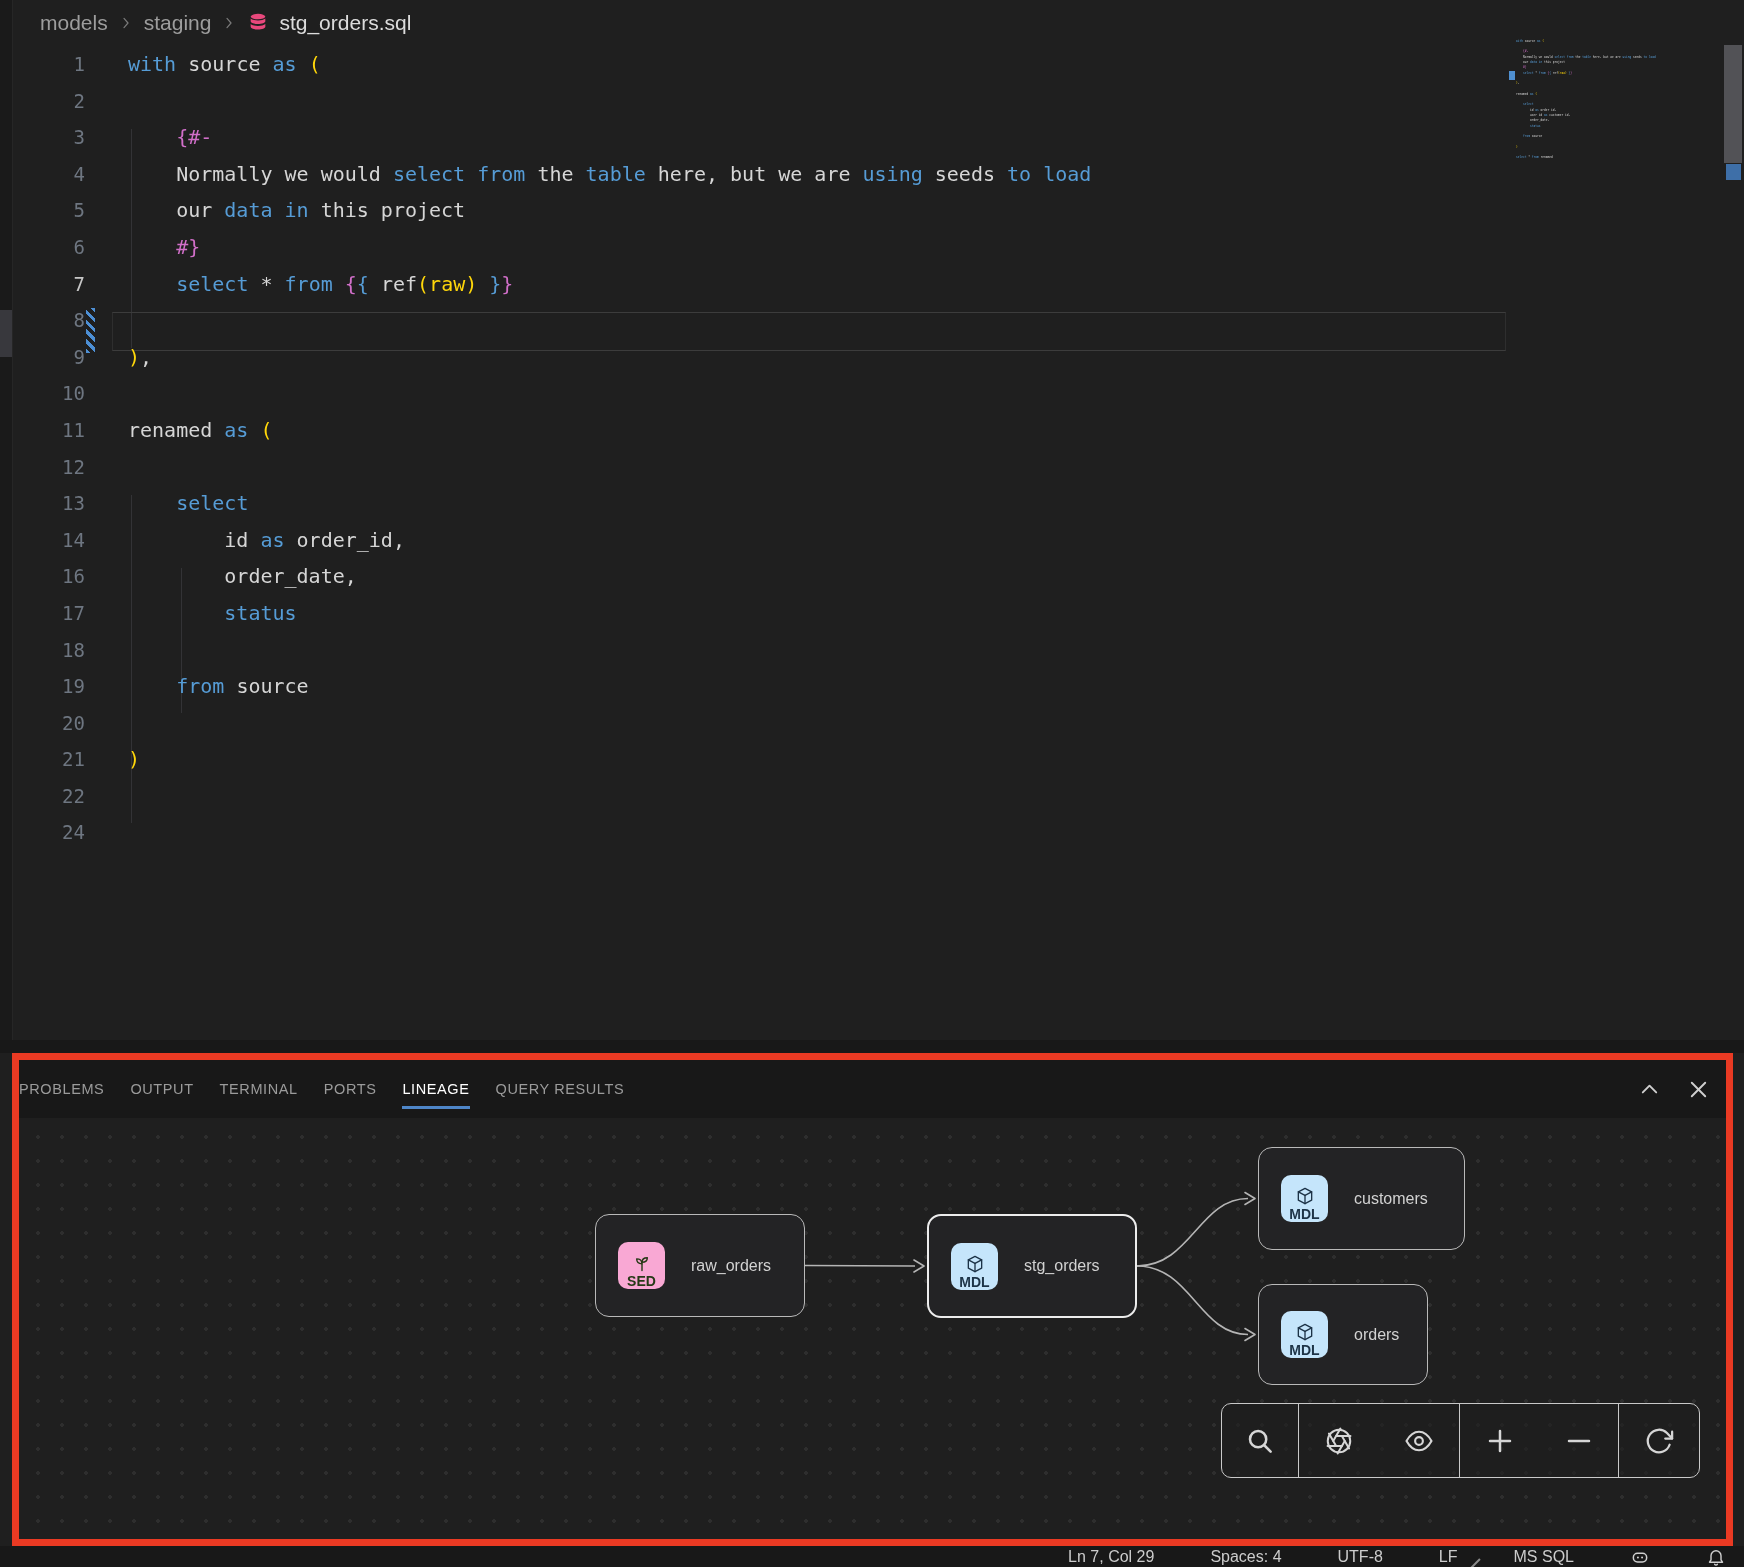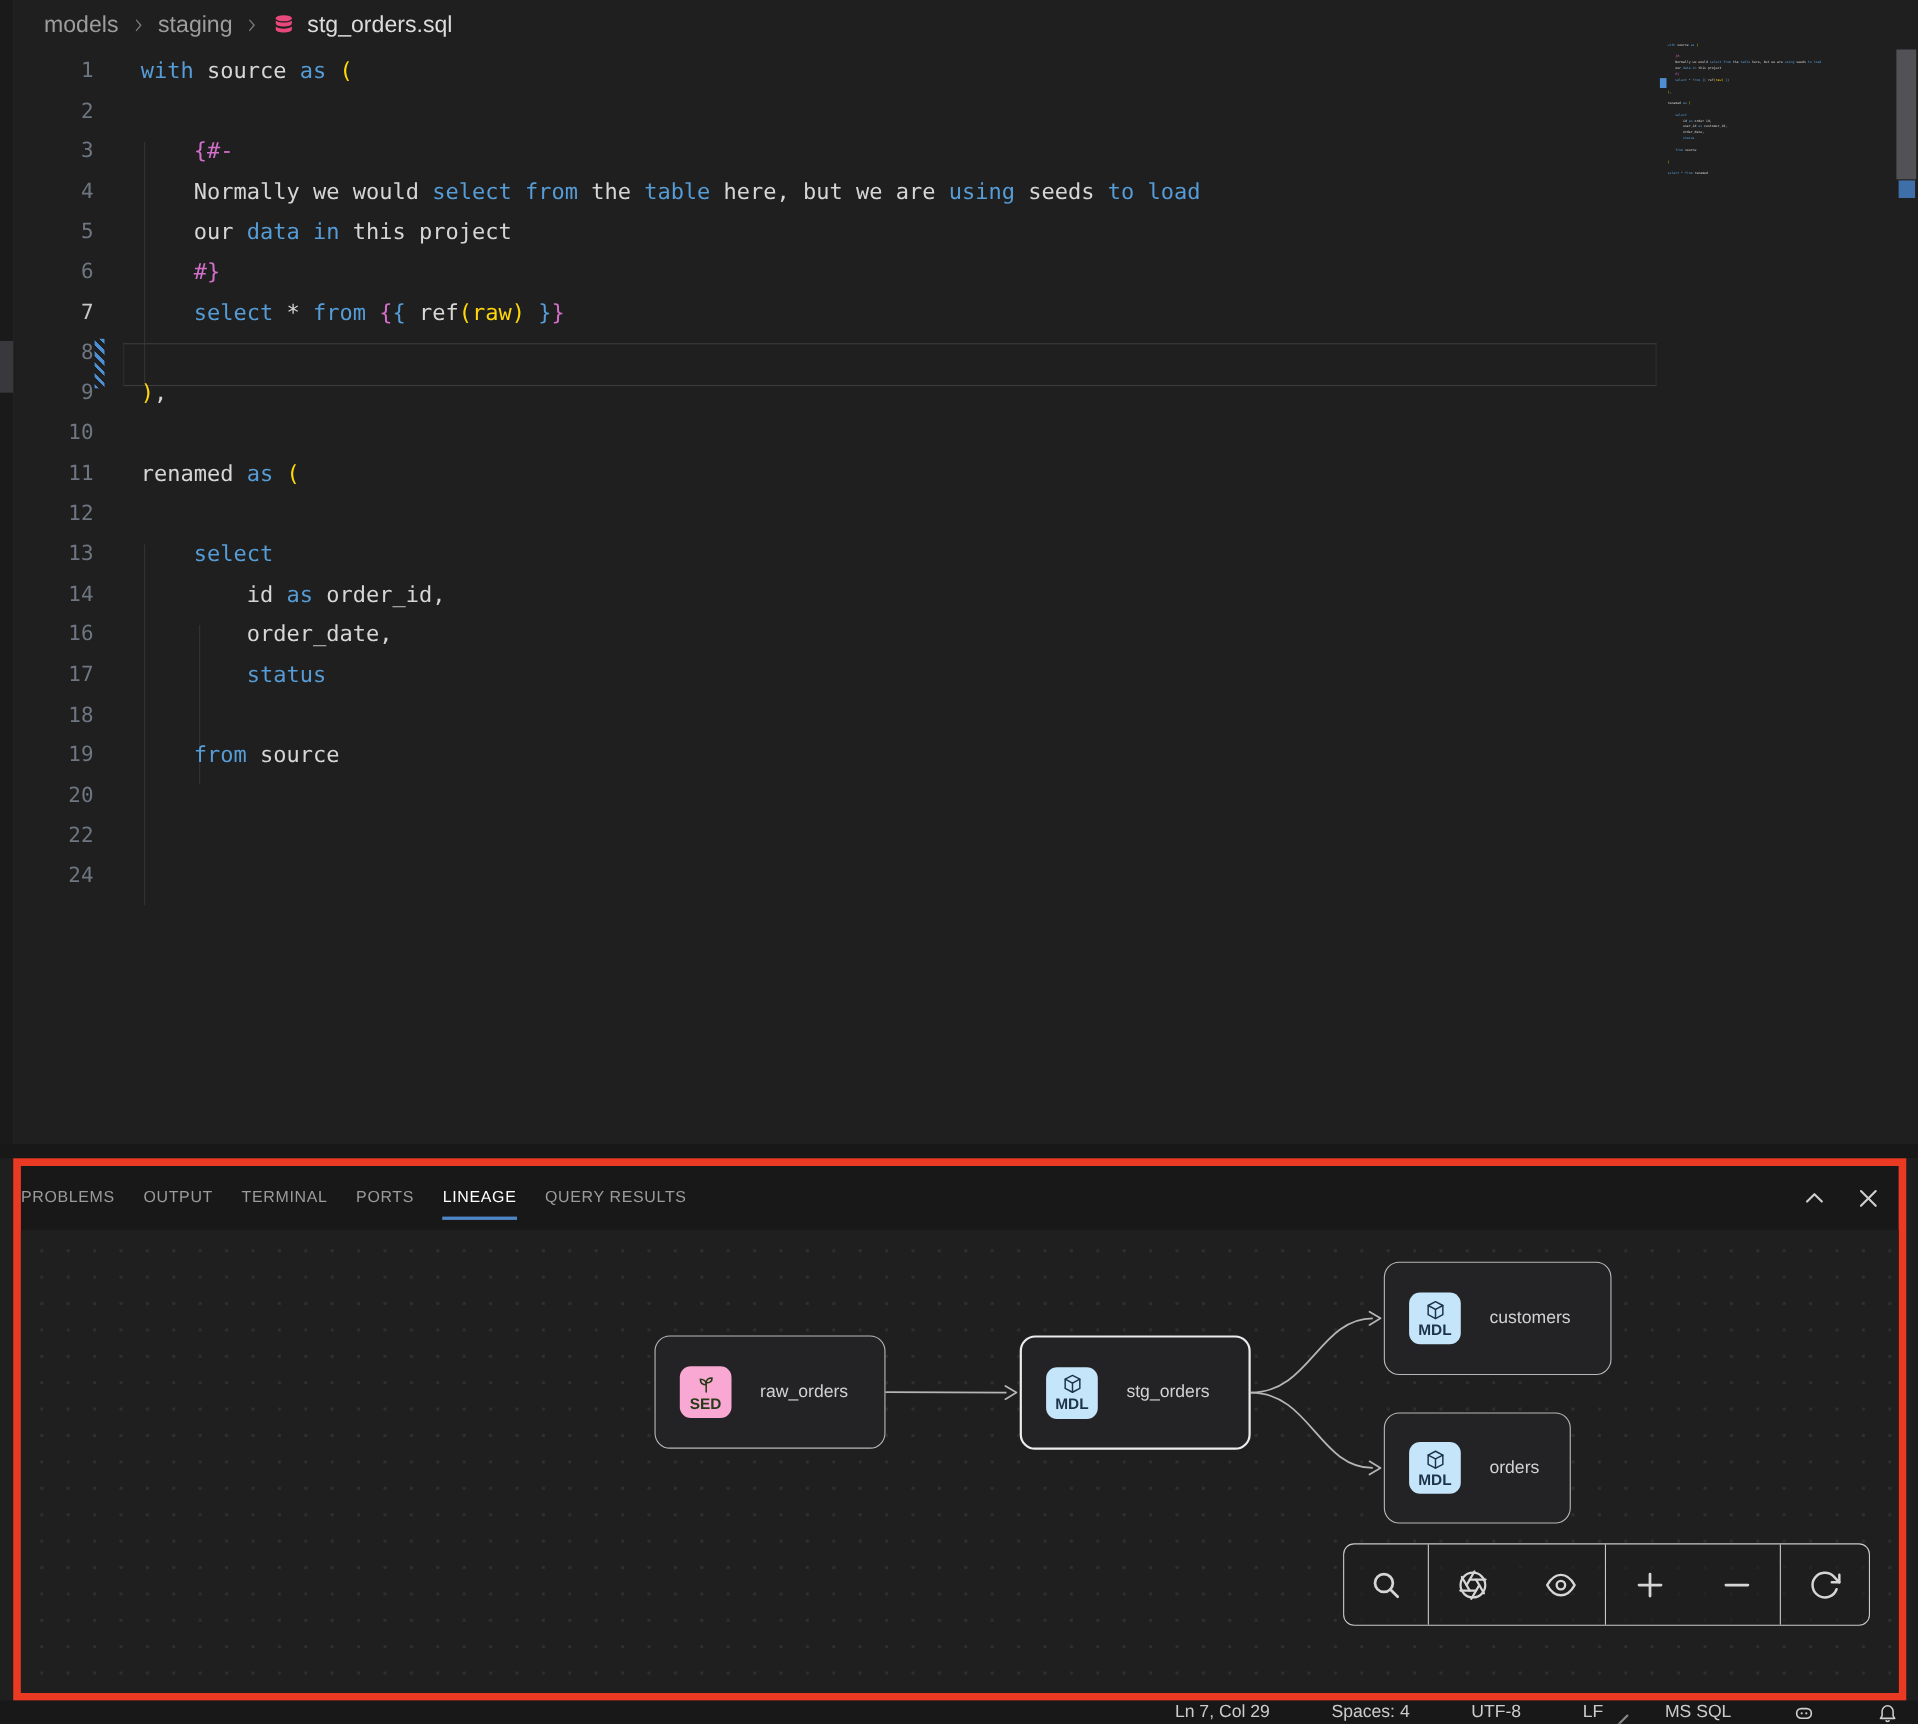--- a/index.html
+++ b/index.html
@@ -59,21 +59,21 @@
   #tabbar-actions .action{cursor:pointer;background:none;border:none;color:#cfcfcf;padding:0;}
 
   #canvas{position:relative;width:1707px;height:421px;background:#1f1f1f;
     background-image:radial-gradient(circle,#2e2e2e 1.7px,transparent 1.8px);
     background-size:24px 24px;background-position:7px 7px;overflow:hidden;}
   #edges{position:absolute;left:0;top:0;pointer-events:none;}
   .node{position:absolute;box-sizing:border-box;background:#232325;border:1.5px solid #b9b9b9;border-radius:14px;
     display:flex;align-items:center;gap:26px;padding-left:22px;cursor:pointer;}
   .node.selected{border:2.5px solid #ececec;}
   .badge{width:47px;height:47px;border-radius:10px;display:flex;flex-direction:column;align-items:center;
-    justify-content:center;flex:none;}
+    justify-content:flex-end;flex:none;}
   .badge svg{display:block;width:20px;height:20px;margin-bottom:1px;}
   .badge .badge-label{font-size:14px;font-weight:600;line-height:15px;}
   .node-label{font-size:16px;color:#d2d2d2;}
 
   #toolbar{position:absolute;left:1202px;top:285px;width:479px;height:75px;box-sizing:border-box;
     border:1.5px solid #c9c9c9;border-radius:10px;display:flex;background:rgba(30,30,30,.55);}
   .tool-group{display:flex;align-items:center;justify-content:space-around;height:100%;box-sizing:border-box;}
   .tool-group + .tool-group{border-left:1.5px solid #c9c9c9;}
   .tool-btn{background:none;border:none;color:#d6d6d6;cursor:pointer;padding:0;display:flex;align-items:center;}
   .tool-btn svg{display:block;width:30px;height:30px;}
@@ -196,20 +196,24 @@
         </div>
         <div class="code-row">
           <div class="ln">19</div>
           <div class="code-text"><span class="tok-fg">    </span><span class="tok-kw">from </span><span class="tok-fg">source</span></div>
         </div>
         <div class="code-row">
           <div class="ln">20</div>
           <div class="code-text"></div>
         </div>
         <div class="code-row">
+          <div class="ln">21</div>
+          <div class="code-text"><span class="tok-yl">)</span></div>
+        </div>
+        <div class="code-row">
           <div class="ln">22</div>
           <div class="code-text"></div>
         </div>
         <div class="code-row">
           <div class="ln">24</div>
           <div class="code-text"></div>
         </div>
       </div>
 
     <div id="minimap">

